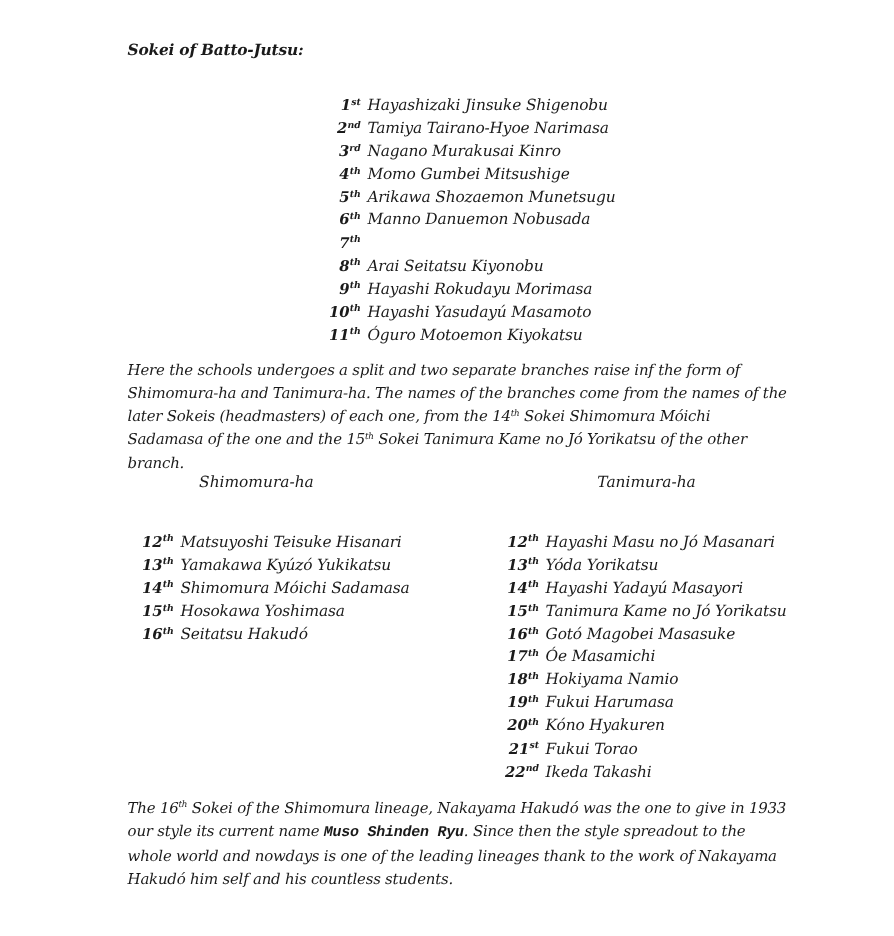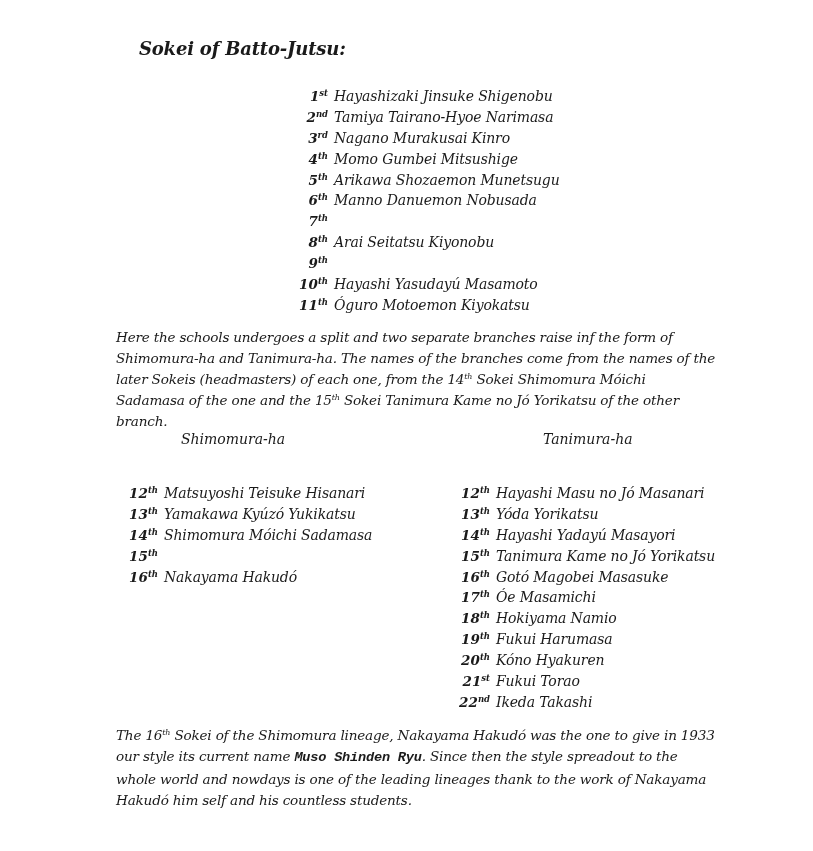--- a/index.html
+++ b/index.html
@@ -4,21 +4,21 @@
   <style>
     html, body { margin: 0; padding: 0; background: #ffffff; }
     body {
       width: 813px; height: 851px; position: relative; overflow: hidden;
       font-family: "DejaVu Serif", "Liberation Serif", serif;
       font-style: italic; color: #1a1a1a;
     }
     .page { position: absolute; left: 0; top: 0; width: 813px; height: 851px; }
     .title {
       position: absolute; left: 116px; top: 38px;
-      font-size: 18px; font-weight: bold; letter-spacing: -0.2px; margin-left: 23px;
+      font-size: 14px; font-weight: bold; letter-spacing: -0.2px;
     }
     .lineage { position: absolute; margin: 10px; padding: 0; list-style: none; }
     .lineage li {
       height: 20.9px; line-height: 20.9px; font-size: 14px; white-space: nowrap;
       display: flex; align-items: baseline;
     }
     .ord {
       display: inline-block; font-weight: bold; text-align: right;
       font-style: italic; font-size: 13.5px;
     }
@@ -82,20 +82,21 @@
       </li>
       <li>
         <span class="ord"><span>7</span><sup>th</sup></span>
       </li>
       <li>
         <span class="ord"><span>8</span><sup>th</sup></span>
         <span class="nm">Arai Seitatsu Kiyonobu</span>
       </li>
       <li>
         <span class="ord"><span>9</span><sup>th</sup></span>
+        <span class="nm">Hayashi Rokudayu Morimasa</span>
       </li>
       <li>
         <span class="ord"><span>10</span><sup>th</sup></span>
         <span class="nm">Hayashi Yasudayú Masamoto</span>
       </li>
       <li>
         <span class="ord"><span>11</span><sup>th</sup></span>
         <span class="nm">Óguro Motoemon Kiyokatsu</span>
       </li>
     </ul>
@@ -113,24 +114,25 @@
       <li>
         <span class="ord"><span>13</span><sup>th</sup></span>
         <span class="nm">Yamakawa Kyúzó Yukikatsu</span>
       </li>
       <li>
         <span class="ord"><span>14</span><sup>th</sup></span>
         <span class="nm">Shimomura Móichi Sadamasa</span>
       </li>
       <li>
         <span class="ord"><span>15</span><sup>th</sup></span>
+        <span class="nm">Hosokawa Yoshimasa</span>
       </li>
       <li>
         <span class="ord"><span>16</span><sup>th</sup></span>
-        <span class="nm">Nakayama Hakudó</span>
+        <span class="nm">Seitatsu Hakudó</span>
       </li>
     </ul>
   <ul class="lineage" id="list-tanimura">
       <li>
         <span class="ord"><span>12</span><sup>th</sup></span>
         <span class="nm">Hayashi Masu no Jó Masanari</span>
       </li>
       <li>
         <span class="ord"><span>13</span><sup>th</sup></span>
         <span class="nm">Yóda Yorikatsu</span>

